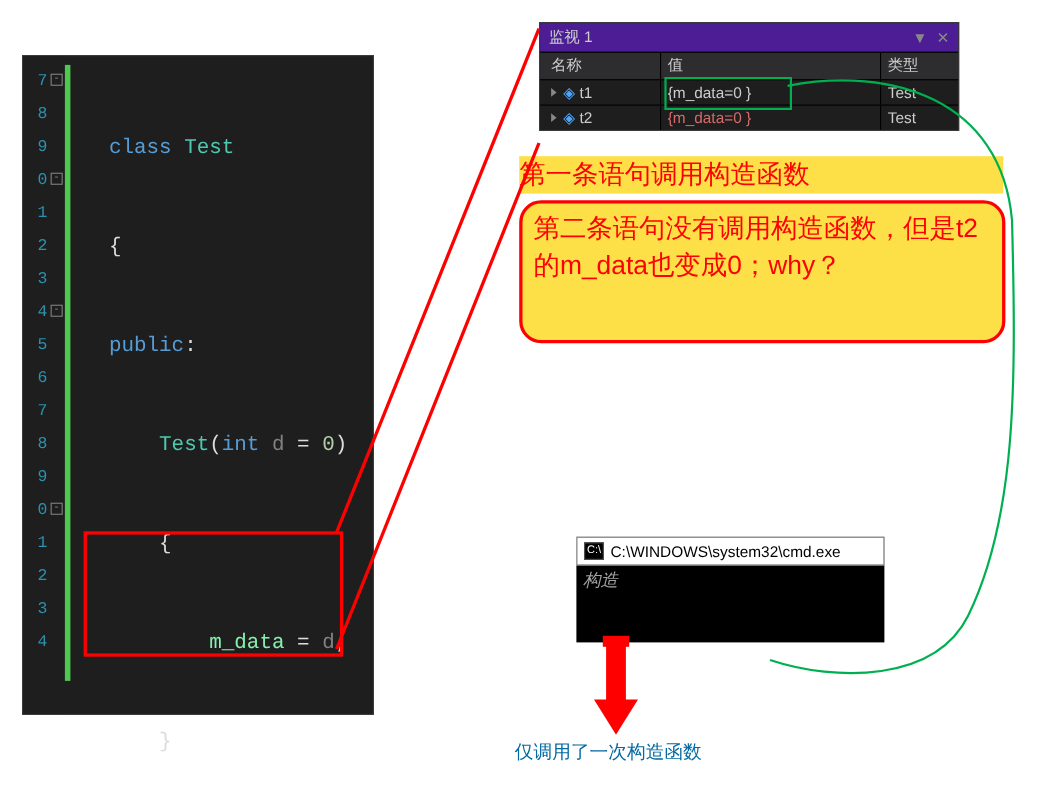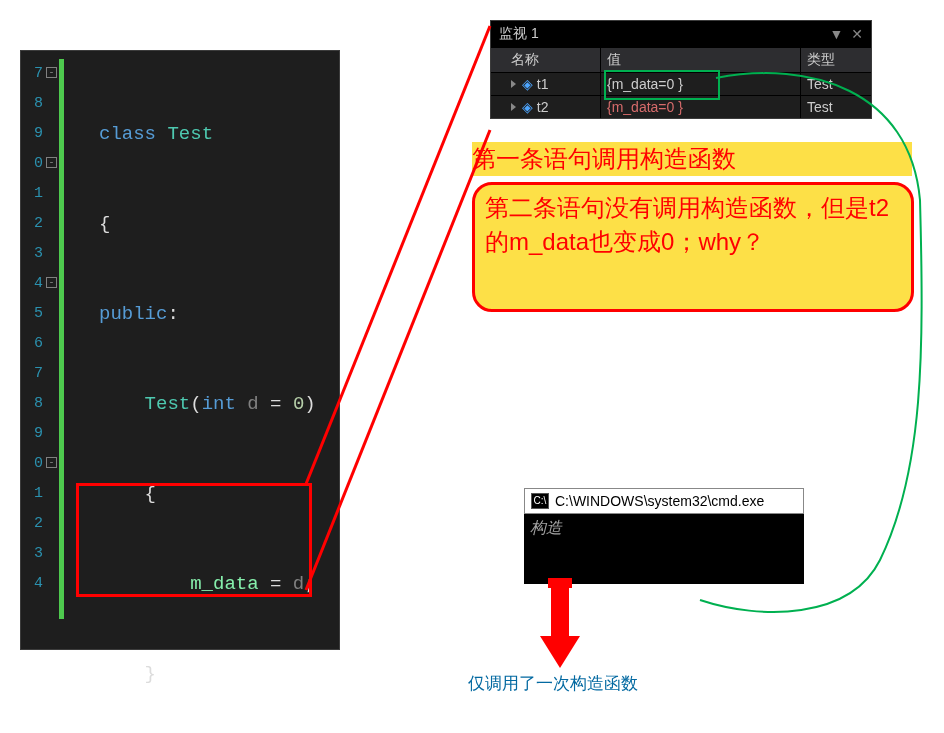--- a/index.html
+++ b/index.html
@@ -88,35 +88,35 @@
     position: absolute;
     left: 490px;
     top: 20px;
     width: 380px;
     background: #252526;
     border: 1px solid #3c3c3c;
     font-size: 14px;
     color: #cccccc;
   }
   .watch-title {
-    background: #000000;
+    background: #4c1d95;
     padding: 4px 8px;
     font-family: "Microsoft YaHei", sans-serif;
     display: flex;
     justify-content: space-between;
     align-items: center;
   }
   .watch-title .tools { display:flex; gap:8px; align-items:center; }
   .watch-header, .watch-row {
     display: flex;
     border-top: 1px solid #000;
     font-family: "Microsoft YaHei", Consolas, sans-serif;
   }
   .watch-header { background: #2d2d30; }
-  .wc-name { width: 110px; padding: 3px 20px; border-right: 1px solid #000; box-sizing:border-box; display:flex; align-items:center; gap:4px;}
+  .wc-name { width: 110px; padding: 3px 10px; border-right: 1px solid #000; box-sizing:border-box; display:flex; align-items:center; gap:4px;}
   .wc-val  { width: 200px; padding: 3px 6px; border-right: 1px solid #000; box-sizing:border-box;}
   .wc-type { flex: 1; padding: 3px 6px; }
   .watch-row { background: #1e1e1e; }
   .tri { display:inline-block; width:0;height:0;border-top:4px solid transparent;border-bottom:4px solid transparent;border-left:5px solid #888; margin-right:2px;}
   .cube { color:#4da6ff; }
   .val-changed { color: #d66b6b; }
 
   
   .annot {
     position: absolute;

